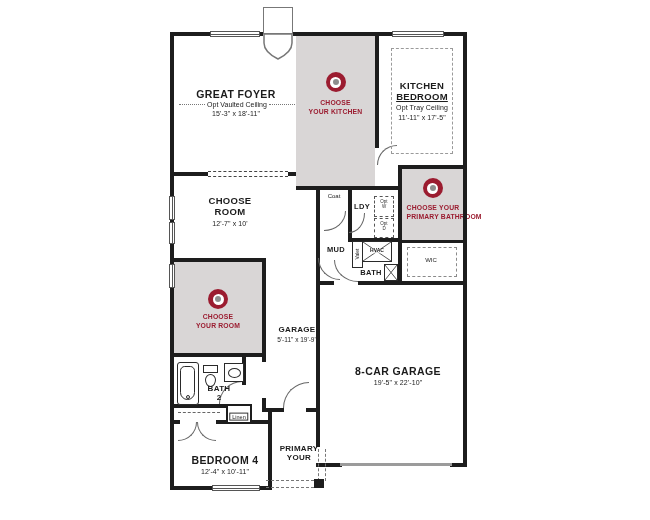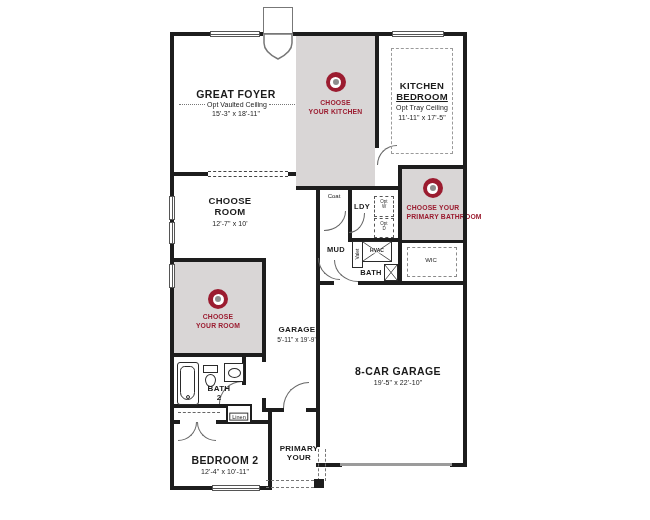--- a/index.html
+++ b/index.html
@@ -201,19 +201,19 @@
 
   <div class="lbl t-small" style="left:297px;top:330px;">GARAGE</div>
   <div class="lbl t-dims2" style="left:297px;top:340px;">5'-11" x 19'-9"</div>
 
   <div class="lbl t-big" style="left:398px;top:372px;">8-CAR GARAGE</div>
   <div class="lbl t-dims" style="left:398px;top:383px;">19'-5" x 22'-10"</div>
 
   <div class="lbl t-small" style="left:219px;top:389px;">BATH</div>
   <div class="lbl t-small" style="left:219px;top:398px;">2</div>
 
-  <div class="lbl t-big" style="left:225px;top:461px;">BEDROOM 2</div>
+  <div class="lbl t-big" style="left:225px;top:461px;">BEDROOM 4</div>
   <div class="lbl t-dims" style="left:225px;top:472px;">12'-4" x 10'-11"</div>
 
   <div class="lbl t-small" style="left:299px;top:449px;">PRIMARY</div>
   <div class="lbl t-small" style="left:299px;top:458px;">YOUR</div>
 
 </div>
 
 </body></html>

